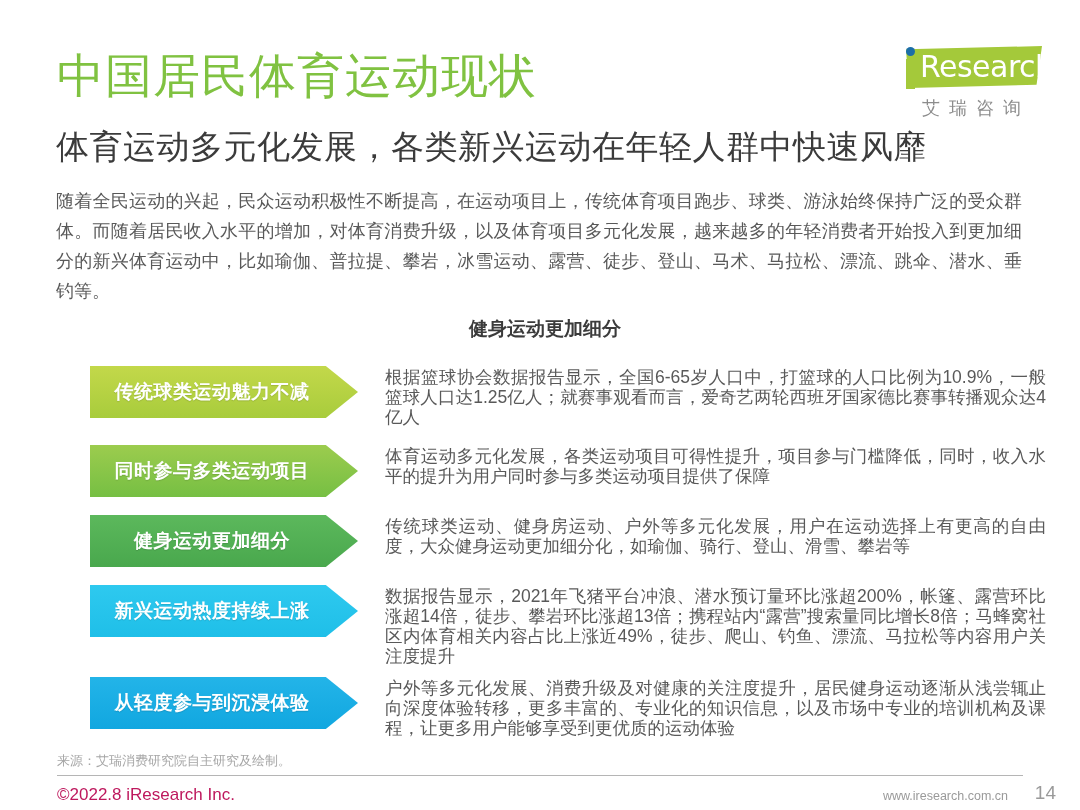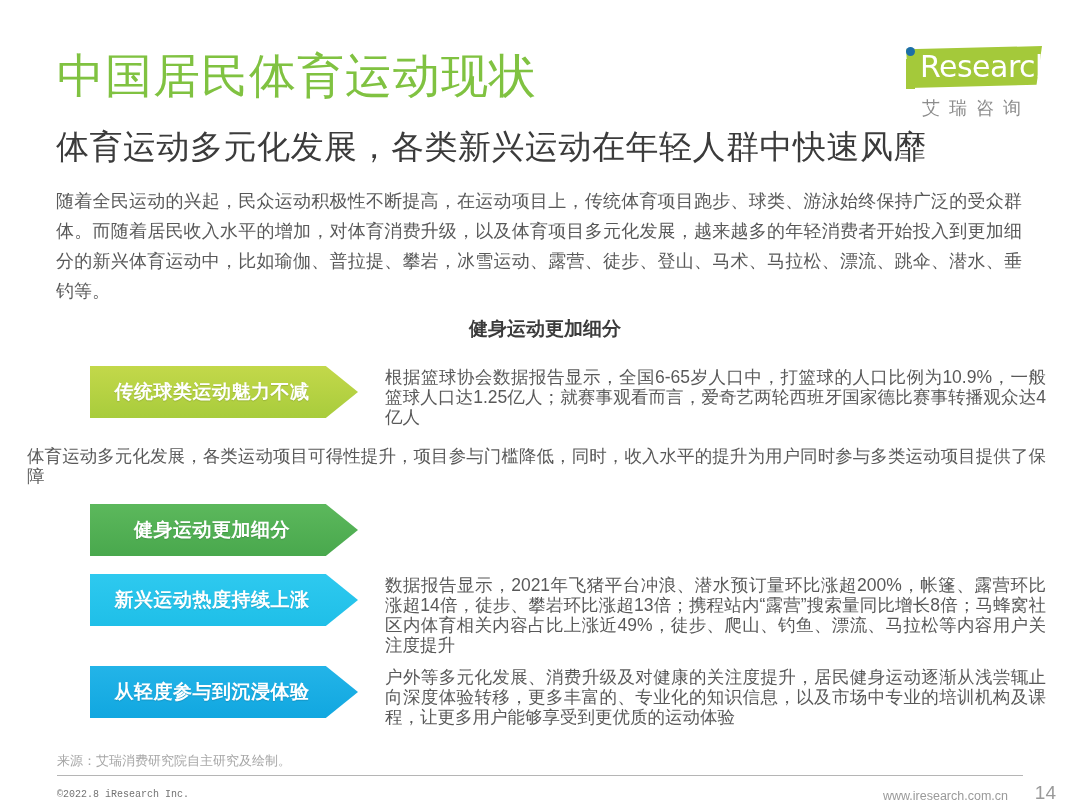--- a/index.html
+++ b/index.html
@@ -193,24 +193,24 @@
     left: 57px;
     top: 775px;
     width: 966px;
     height: 1px;
     background: #b5b5b5;
   }
   .footer-left {
     position: absolute;
     left: 57px;
     top: 786px;
-    font-size: 10px;
+    font-size: 17px;
     line-height: 18px;
-    color: #737373;
-    font-family: Liberation Mono, monospace;
+    color: #be185d;
+    font-family: Liberation Sans, sans-serif;
   }
   .footer-right {
     position: absolute;
     right: 72px;
     top: 787px;
     font-size: 12.5px;
     line-height: 18px;
     color: #9a9a9a;
     font-family: "Liberation Sans", sans-serif;
   }
@@ -250,27 +250,31 @@
 
   <div class="rows">
       <div class="row">
         <div class="badge" style="background: linear-gradient(rgb(195, 216, 74) 0%, rgb(168, 204, 60) 100%);">
           <span>传统球类运动魅力不减</span>
         </div>
         <div class="row-text">根据篮球协会数据报告显示，全国6-65岁人口中，打篮球的人口比例为10.9%，一般篮球人口达1.25亿人；就赛事观看而言，爱奇艺两轮西班牙国家德比赛事转播观众达4亿人</div>
       </div>
       <div style="height: 18px;"></div>
       <div class="row">
+        <div class="badge" style="background: linear-gradient(rgb(156, 204, 78) 0%, rgb(118, 191, 67) 100%);">
+          <span>同时参与多类运动项目</span>
+        </div>
         <div class="row-text">体育运动多元化发展，各类运动项目可得性提升，项目参与门槛降低，同时，收入水平的提升为用户同时参与多类运动项目提供了保障</div>
       </div>
       <div style="height: 18px;"></div>
       <div class="row">
         <div class="badge" style="background: linear-gradient(rgb(92, 184, 92) 0%, rgb(73, 168, 77) 100%);">
           <span>健身运动更加细分</span>
         </div>
+        <div class="row-text">传统球类运动、健身房运动、户外等多元化发展，用户在运动选择上有更高的自由度，大众健身运动更加细分化，如瑜伽、骑行、登山、滑雪、攀岩等</div>
       </div>
       <div style="height: 18px;"></div>
       <div class="row">
         <div class="badge" style="background: linear-gradient(rgb(46, 201, 239) 0%, rgb(31, 191, 232) 100%);">
           <span>新兴运动热度持续上涨</span>
         </div>
         <div class="row-text">数据报告显示，2021年飞猪平台冲浪、潜水预订量环比涨超200%，帐篷、露营环比涨超14倍，徒步、攀岩环比涨超13倍；携程站内“露营”搜索量同比增长8倍；马蜂窝社区内体育相关内容占比上涨近49%，徒步、爬山、钓鱼、漂流、马拉松等内容用户关注度提升</div>
       </div>
       <div style="height: 11px;"></div>
       <div class="row">

